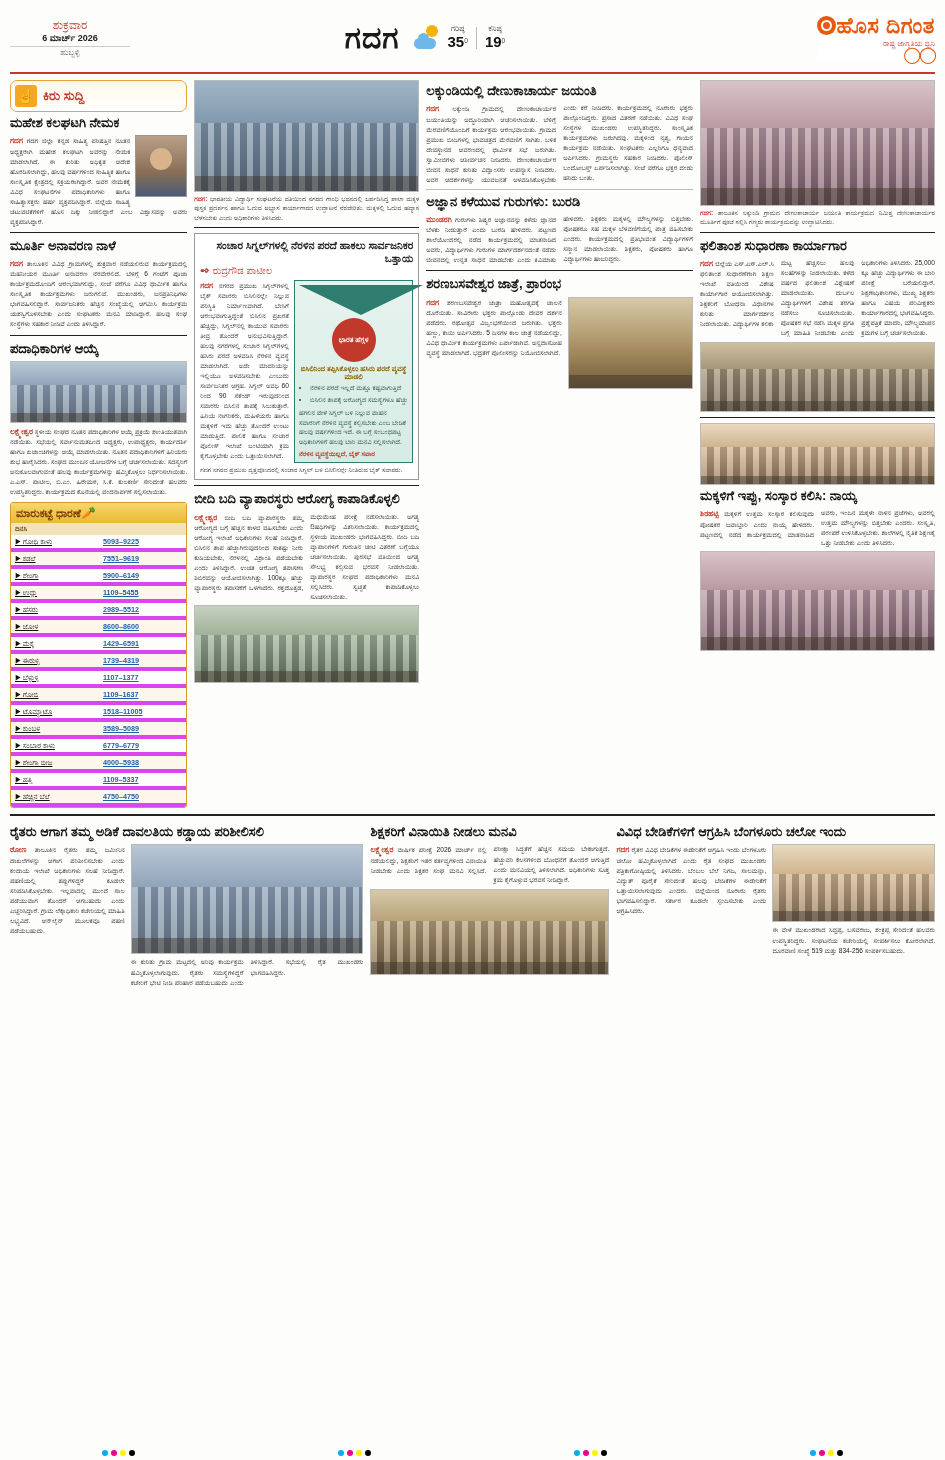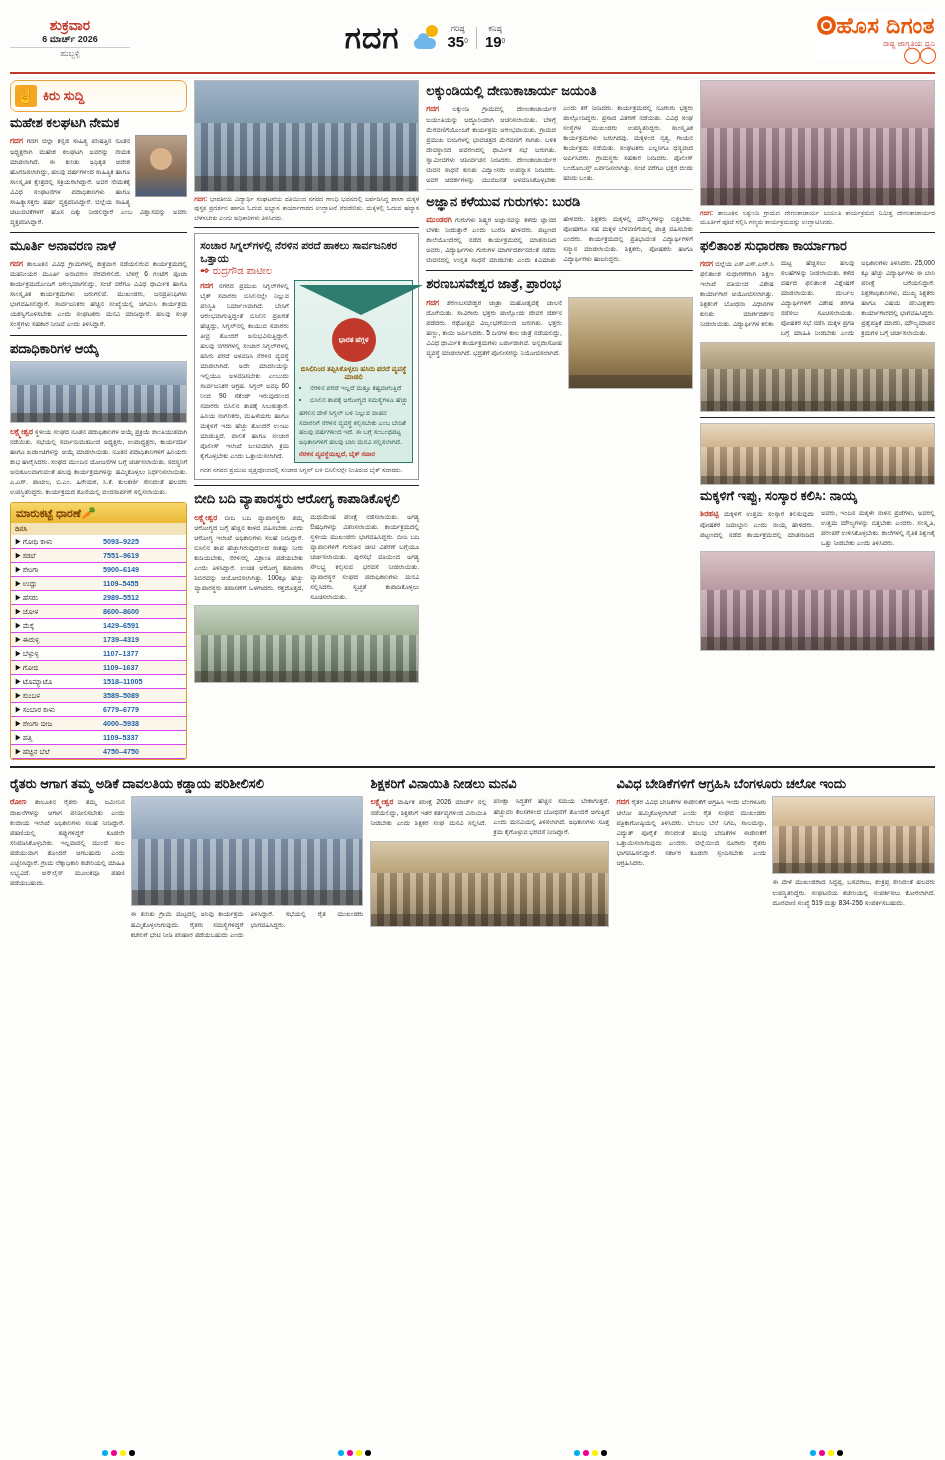--- a/index.html
+++ b/index.html
@@ -10,21 +10,21 @@
     font-family: "Liberation Sans", sans-serif;
     color: #111;
     overflow: hidden;
   }
   .page { width:945px; height:1460px; position:relative; padding: 8px 10px; }
 
   
   .masthead { display:flex; align-items:center; justify-content:space-between;
     border-bottom: 2px solid #c0392b; padding-bottom:4px; height:66px; }
   .mh-left { width:120px; text-align:center; line-height:1.25; }
-  .mh-left .day { color:#c0392b; font-weight:bold; font-size:14px; }
+  .mh-left .day { color:#c0392b; font-weight:normal; font-size:12px; }
   .mh-left .date { font-size:9px; font-weight:bold; color:#222; }
   .mh-left .city { font-size:8px; color:#555; border-top:1px solid #ccc; margin-top:2px; padding-top:1px;}
   .mh-center { flex:1; display:flex; align-items:center; justify-content:center; gap:14px; }
   .mh-title { font-size:30px; font-weight:bold; letter-spacing:1px; color:#1a1a1a; }
   .weather { display:flex; align-items:center; gap:8px; }
   .wicon { width:26px; height:26px; position:relative; }
   .wicon .sun { position:absolute; right:2px; top:0; width:12px; height:12px; background:#f5b301; border-radius:50%; }
   .wicon .cloud { position:absolute; left:0; bottom:2px; width:22px; height:11px; background:#6fb7e8; border-radius:8px; }
   .wicon .cloud:before{ content:""; position:absolute; left:4px; top:-5px; width:11px; height:11px; background:#6fb7e8; border-radius:50%;}
   .wblock { font-size:8px; text-align:center; color:#444; line-height:1.1; }
@@ -82,27 +82,27 @@
     background:linear-gradient(180deg,#b9a089 0%,#8a6f56 60%,#4a5b78 100%); }
   .mugshot:after{ content:""; display:block; margin:12px auto 0; width:22px; height:22px; border-radius:50%; background:#d8b38c;}
 
   
   .market { border:1px solid #d39b2c; border-radius:3px; overflow:hidden; margin-top:5px;}
   .market-h { background:linear-gradient(180deg,#f7d76b,#eab935); padding:3px 5px; font-size:11px;
     font-weight:bold; color:#7a3b00; display:flex; align-items:center; justify-content:flex-start;}
   .market-h .veg { font-size:12px; }
   table.mk { width:100%; border-collapse:collapse; font-size:7.2px;}
   table.mk th { background:#f3e3bb; font-size:7px; padding:2px 4px; text-align:left; color:#6b4a10;}
-  table.mk td { padding:2px 4px; border-bottom:1px solid #d946ef; }
+  table.mk td { padding:2px 4px; border-bottom:4px solid #d946ef;text-decoration:underline; }
   table.mk td.v { text-align:left; color:#1d5fa8; font-weight:bold; white-space:nowrap;}
   table.mk tr:nth-child(even) td { background:#fcf7ea; }
 
   
   .feature { border:1px solid #999; padding:5px; background:#fff; }
-  .feat-kicker { font-size:10.5px; font-weight:bold; text-align:left; color:#222;}
+  .feat-kicker { font-size:10.5px; font-weight:bold; text-align:right; color:#222;}
   .feat-hl { font-size:25px; font-weight:bold; text-align:center; color:#c0392b; line-height:1.15; margin:2px 0 4px;}
   .feat-sub { font-size:10px; font-weight:normal; color:#c0392b; }
 
   .infobox { border:1px solid #2e7d6f; background:linear-gradient(180deg,#e7f3ef,#d6ebe4); padding:4px; }
   .infobox .tri { width:0; height:0; margin:0 auto; border-left:62px solid transparent; border-right:62px solid transparent; border-top:30px solid #2e7d6f;}
   .ib-list { font-size:6.6px; line-height:1.5; color:#17433b;}
   .ib-list li { margin-bottom:2px; }
   .badge-circle { width:44px; height:44px; border-radius:50%; background:#c0392b; color:#fff; font-size:7px;
     display:flex; align-items:center; justify-content:center; text-align:center; margin:3px auto; font-weight:bold; line-height:1.15;}
 

